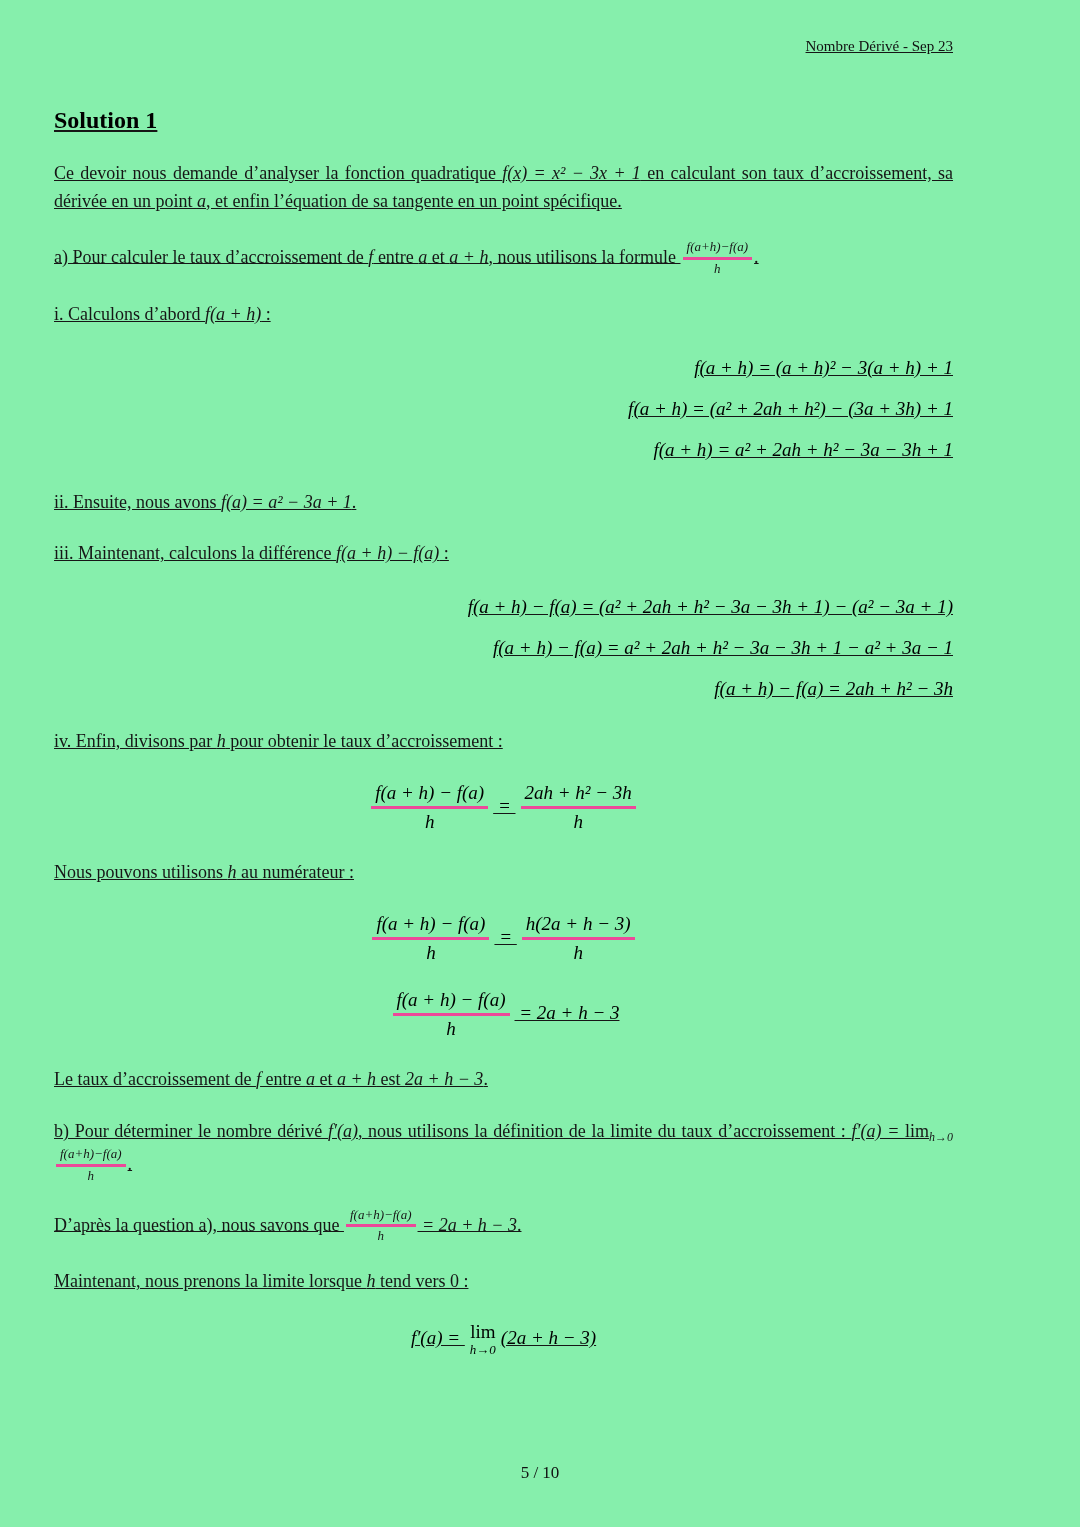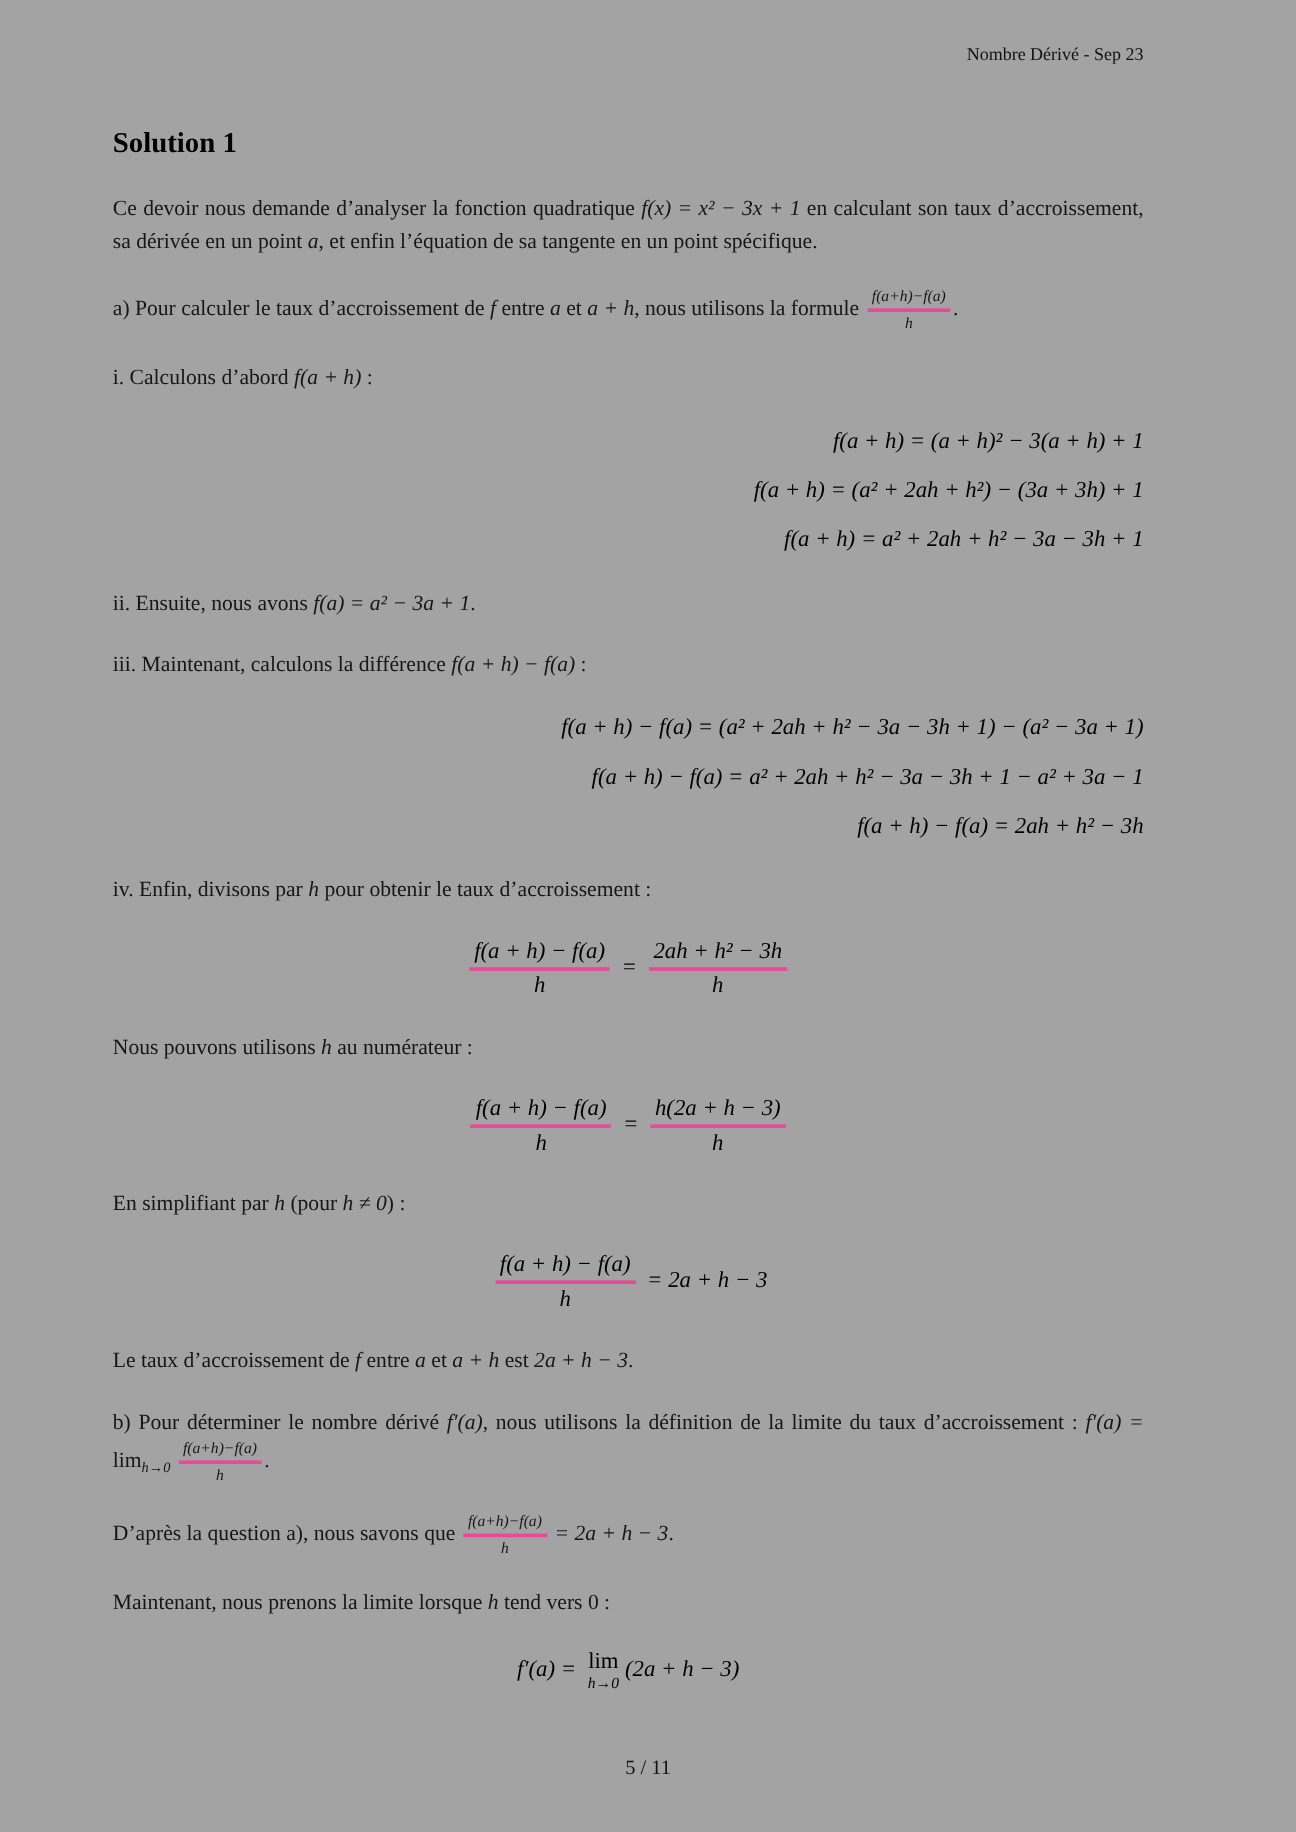--- a/index.html
+++ b/index.html
@@ -1,26 +1,27 @@
 <!DOCTYPE html>
 <html><head>
 <meta charset="utf-8">
 <style>
   html, body { margin: 0; padding: 0; background: #ffffff; }
   .page {
     position: relative;
     width: 1080px;
     height: 1527px;
     box-sizing: border-box;
-    padding: 38px 127px 0 94px;
-    background: #a3a3a3;
+    padding: 38px 127px 0 54px;
+    background: #86efac;
     overflow: hidden;
     font-family: "Liberation Serif", "DejaVu Serif", serif;
     font-size: 18px;
     color: #161616;
+    text-decoration: underline;
   }
   .header { text-align: right; font-size: 15px; color: #111; }
   .title { margin: 52px 0 26px 0; font-size: 24px; font-weight: 700; color: #000; }
   .para { margin: 24px 0; line-height: 1.55; text-align: justify; }
   .math { font-style: italic; }
   .txt  { font-style: normal; }
   .msub { font-style: italic; font-size: 12px; vertical-align: -4px; }
   .eqgroup { margin: 28px 0; text-align: right; }
   .eqline { font-size: 19px; font-style: italic; color: #000; }
   .eqline + .eqline { margin-top: 19px; }
@@ -56,24 +57,23 @@
       <div class="para"><span class="txt">iii. Maintenant, calculons la différence </span><span class="math">f(a + h) − f(a)</span><span class="txt"> :</span></div>
       <div class="eqgroup">
         <div class="eqline">f(a + h) − f(a) = (a² + 2ah + h² − 3a − 3h + 1) − (a² − 3a + 1)</div>
         <div class="eqline">f(a + h) − f(a) = a² + 2ah + h² − 3a − 3h + 1 − a² + 3a − 1</div>
         <div class="eqline">f(a + h) − f(a) = 2ah + h² − 3h</div>
       </div>
       <div class="para"><span class="txt">iv. Enfin, divisons par </span><span class="math">h</span><span class="txt"> pour obtenir le taux d’accroissement :</span></div>
       <div class="eqdisplay"><span class="frac display"><span class="num math">f(a + h) − f(a)</span><span class="den math">h</span></span><span class="math"> = </span><span class="frac display"><span class="num math">2ah + h² − 3h</span><span class="den math">h</span></span></div>
       <div class="para"><span class="txt">Nous pouvons utilisons </span><span class="math">h</span><span class="txt"> au numérateur :</span></div>
       <div class="eqdisplay"><span class="frac display"><span class="num math">f(a + h) − f(a)</span><span class="den math">h</span></span><span class="math"> = </span><span class="frac display"><span class="num math">h(2a + h − 3)</span><span class="den math">h</span></span></div>
-      <div class="para"><span class="txt">En simplifiant par </span><span class="math">h</span><span class="txt"> (pour </span><span class="math">h ≠ 0</span><span class="txt">) :</span></div>
       <div class="eqdisplay"><span class="frac display"><span class="num math">f(a + h) − f(a)</span><span class="den math">h</span></span><span class="math"> = 2a + h − 3</span></div>
       <div class="para"><span class="txt">Le taux d’accroissement de </span><span class="math">f</span><span class="txt"> entre </span><span class="math">a</span><span class="txt"> et </span><span class="math">a + h</span><span class="txt"> est </span><span class="math">2a + h − 3</span><span class="txt">.</span></div>
       <div class="para"><span class="txt">b) Pour déterminer le nombre dérivé </span><span class="math">f′(a)</span><span class="txt">, nous utilisons la définition de la limite du taux d’accroissement : </span><span class="math">f′(a) = </span><span class="txt">lim</span><span class="msub">h→0</span><span class="txt"> </span><span class="frac inline"><span class="num math">f(a+h)−f(a)</span><span class="den math">h</span></span><span class="txt">.</span></div>
       <div class="para"><span class="txt">D’après la question a), nous savons que </span><span class="frac inline"><span class="num math">f(a+h)−f(a)</span><span class="den math">h</span></span><span class="math"> = 2a + h − 3</span><span class="txt">.</span></div>
       <div class="para"><span class="txt">Maintenant, nous prenons la limite lorsque </span><span class="math">h</span><span class="txt"> tend vers 0 :</span></div>
       <div class="eqdisplay"><span class="math">f′(a) = </span><span class="lim"><span class="limword">lim</span><span class="limsub math">h→0</span></span><span class="math">(2a + h − 3)</span></div>
     </div>
   <div class="footer">
-    <span>5 / 11</span>
+    <span>5 / 10</span>
   </div>
 </div>
 
 </body></html>

